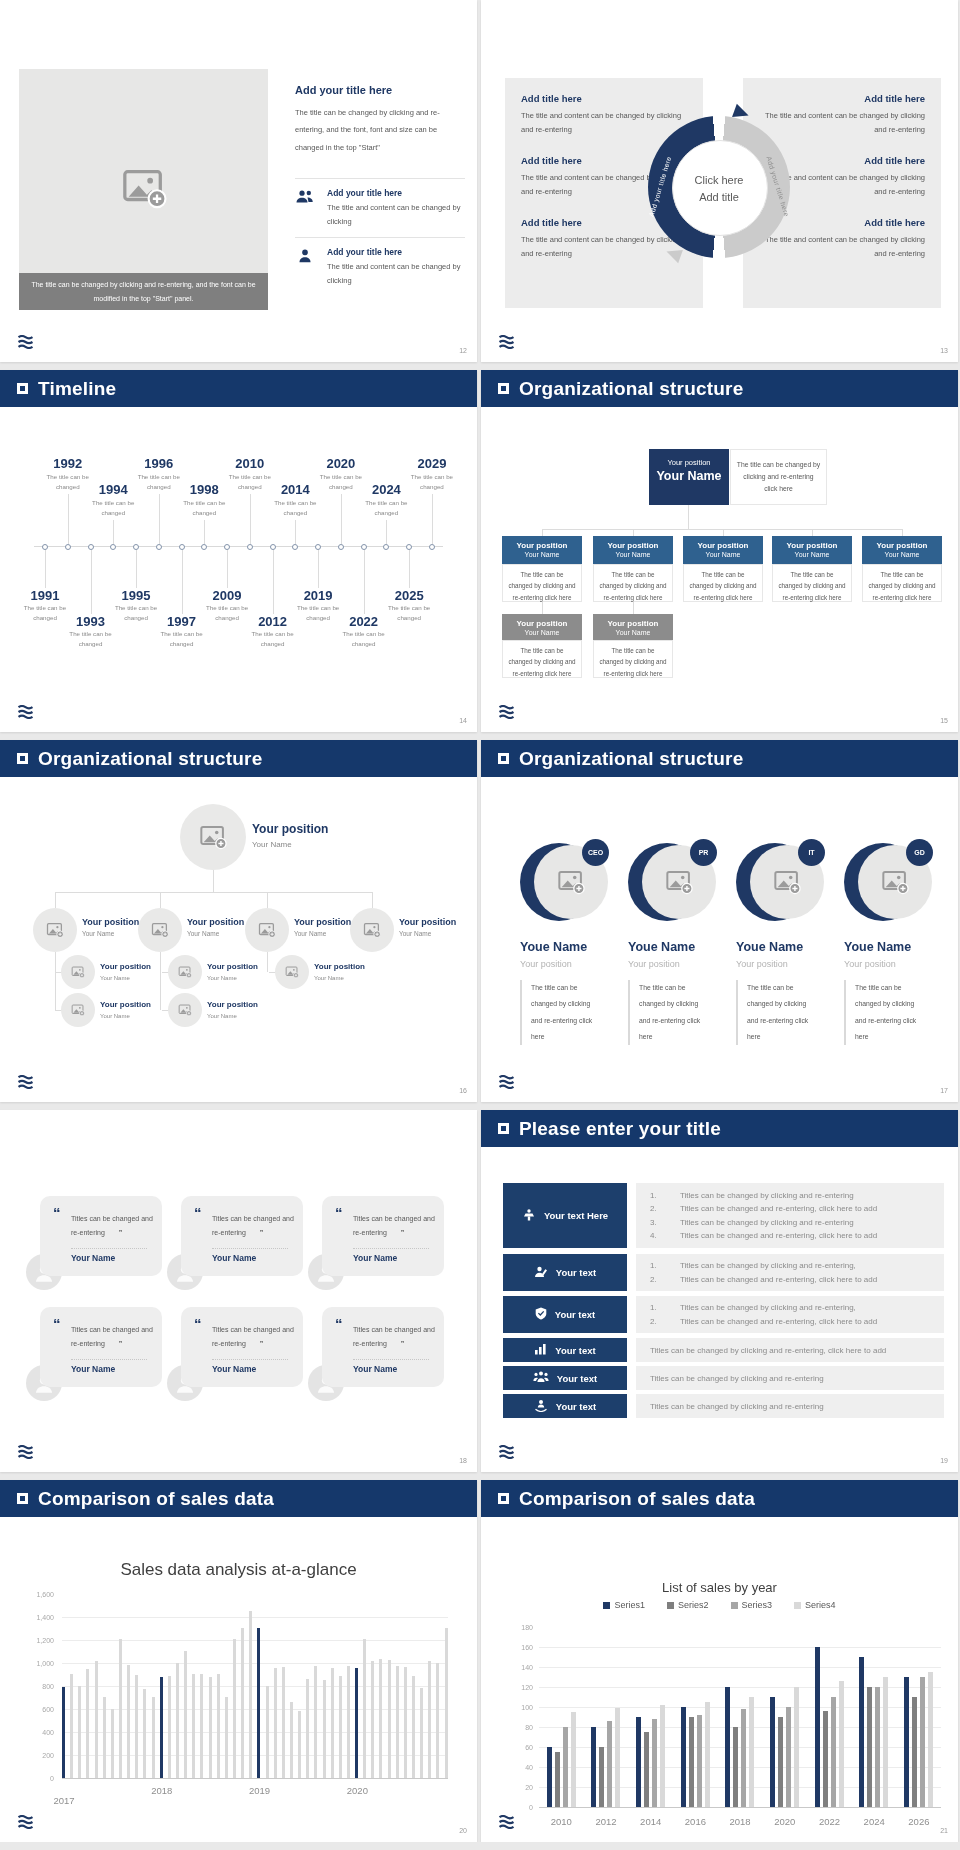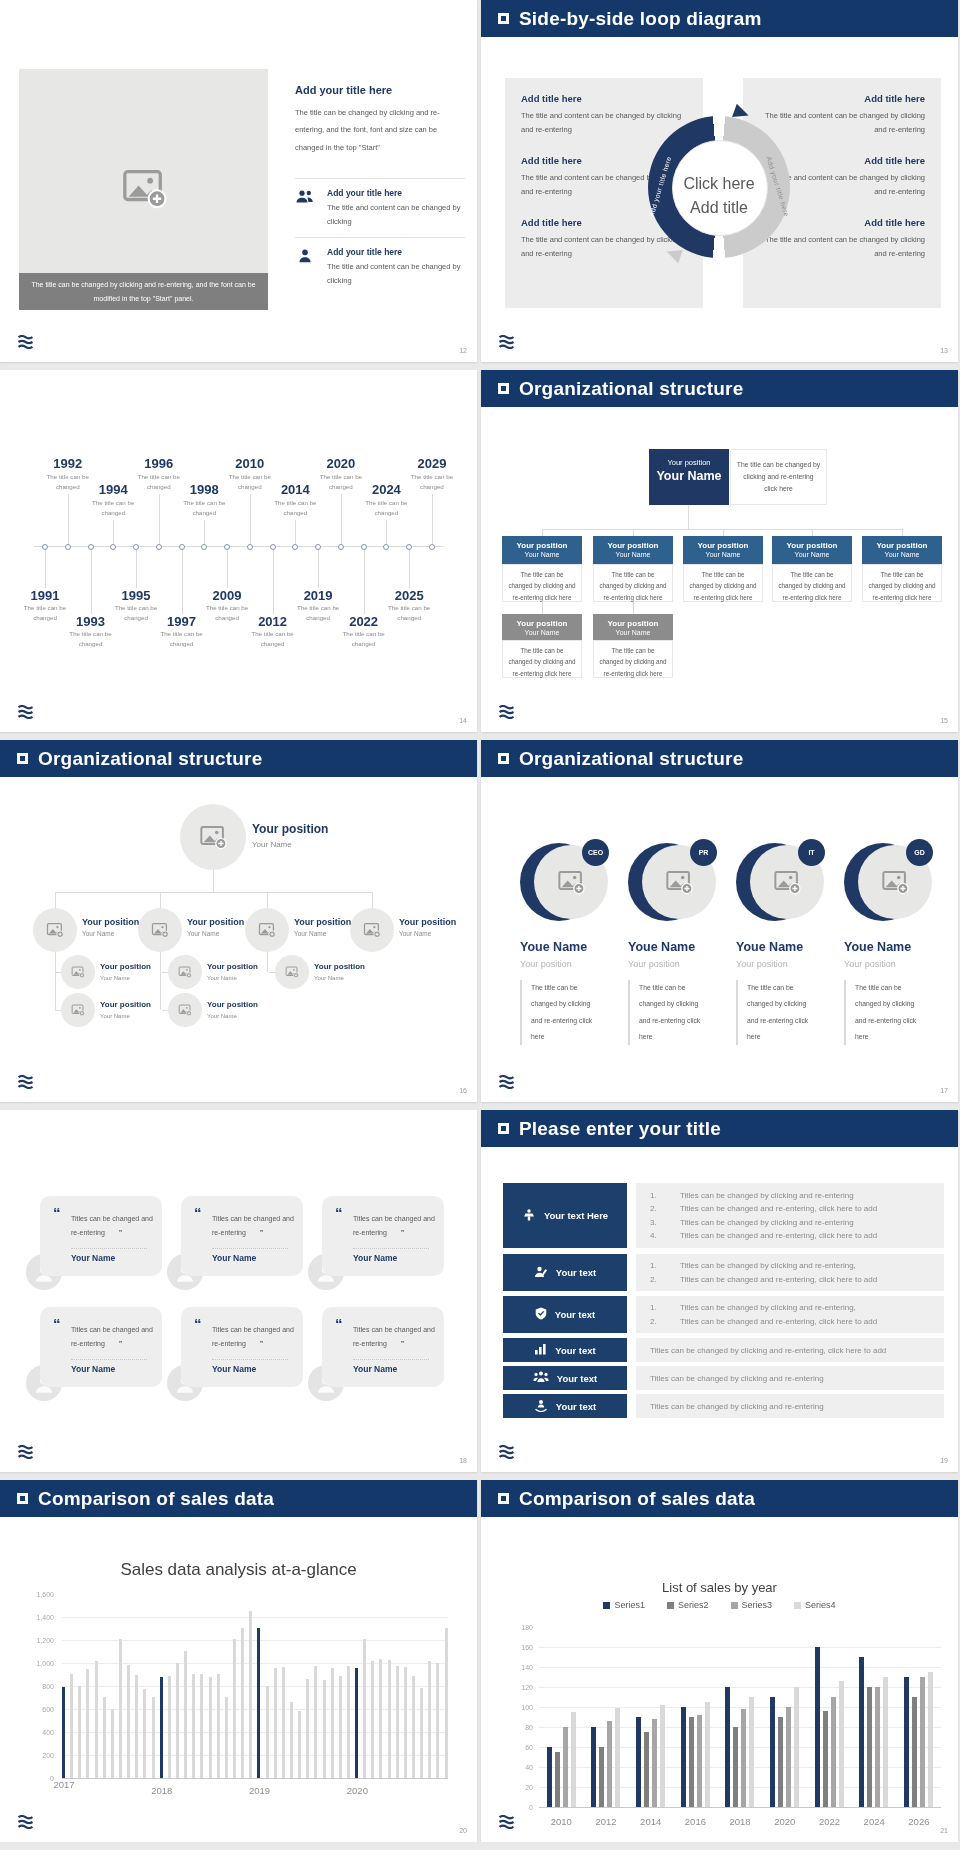--- a/index.html
+++ b/index.html
@@ -27,21 +27,21 @@
 
   
   .lp { position:absolute; top:78px; height:230px; width:198px; background:#ececec; z-index:0; }
   .lp.left { left:24px; } .lp.right { left:262px; text-align:right; }
   .lp .blk { margin:15px 16px 19px; }
   .lp .bt { font-size:9.5px; font-weight:bold; color:#1f3864; margin-bottom:5px; }
   .lp .bb { font-size:7.5px; color:#595959; line-height:1.8; }
   .ring { position:absolute; left:167px; top:116px; width:142px; height:142px; border-radius:50%; z-index:1;
           background:conic-gradient(#fff 0deg 5deg, #cbcbcb 5deg 175deg, #fff 175deg 185deg, #1f3864 185deg 355deg, #fff 355deg 360deg); }
   .ring::after { content:""; position:absolute; left:24px; top:24px; width:94px; height:94px; background:#fff; border:1px solid #e3e3e3; border-radius:50%; }
-  .ring-center { position:absolute; left:167px; top:172px; width:142px; text-align:center; font-size:16px; color:#595959; line-height:1.5; z-index:2; }
+  .ring-center { position:absolute; left:167px; top:172px; width:142px; text-align:center; font-size:11px; color:#595959; line-height:1.5; z-index:2; }
   .arr-n { position:absolute; left:253px; top:106px; width:0; height:0; border-left:15px solid #1f3864; border-top:7px solid transparent; border-bottom:7px solid transparent; transform:rotate(20deg); z-index:2; }
   .arr-s { position:absolute; left:185px; top:247px; width:0; height:0; border-right:15px solid #cbcbcb; border-top:7px solid transparent; border-bottom:7px solid transparent; transform:rotate(20deg); z-index:2; }
   .arc-l, .arc-r { position:absolute; width:76px; text-align:center; font-size:6.8px; letter-spacing:.4px; z-index:2; }
   .arc-l { left:141px; top:183px; color:#fff; transform:rotate(-73deg); }
   .arc-r { left:259px; top:183px; color:#8f8f8f; transform:rotate(73deg); }
 
   
   .tl-line { position:absolute; left:34px; right:34px; top:176px; height:1px; background:#d9d9d9; }
   .tl-dot { position:absolute; width:6px; height:6px; border:1px solid #8494ab; border-radius:50%; background:#fff; top:174px; }
   .tl-year { position:absolute; width:60px; text-align:center; font-size:13px; font-weight:bold; color:#1f3864; }
@@ -141,24 +141,20 @@
           <g stroke="#1f3864" stroke-width="2.2" fill="none">
             <path d="M1.5 2.2q3.5-2.4 7 0t7 0"></path>
             <path d="M1.5 7q3.5-2.4 7 0t7 0"></path>
             <path d="M1.5 11.8q3.5-2.4 7 0t7 0"></path>
           </g>
         </svg></span>
     <span class="pnum">12</span>
   </section>
 
   <section class="slide">
-    <header class="tbar">
-      <span class="tsq"></span>
-      <h2 class="ttxt">Side-by-side loop diagram</h2>
-    </header>
     <div class="lp left" id="loop-left">
         <div class="blk">
           <div class="bt">Add title here</div>
           <div class="bb">The title and content can be changed by clicking and re-entering</div>
         </div>
         <div class="blk">
           <div class="bt">Add title here</div>
           <div class="bb">The title and content can be changed by clicking and re-entering</div>
         </div>
         <div class="blk">
@@ -193,20 +189,24 @@
           <g stroke="#1f3864" stroke-width="2.2" fill="none">
             <path d="M1.5 2.2q3.5-2.4 7 0t7 0"></path>
             <path d="M1.5 7q3.5-2.4 7 0t7 0"></path>
             <path d="M1.5 11.8q3.5-2.4 7 0t7 0"></path>
           </g>
         </svg></span>
     <span class="pnum">13</span>
   </section>
 
   <section class="slide">
+    <header class="tbar">
+      <span class="tsq"></span>
+      <h2 class="ttxt">Timeline</h2>
+    </header>
     <div id="tl">
         <div class="tl-line"></div>
         <div class="tl-dot" style="left: 42px;"></div>
         <div class="tl-stem" style="left: 45px; top: 180px; height: 38px;"></div>
         <div class="tl-year" style="left: 15px; top: 218px;">1991</div>
         <div class="tl-cap" style="left: 21px; top: 233px;">The title can be changed</div>
         <div class="tl-dot" style="left: 64.76px;"></div>
         <div class="tl-stem" style="left: 67.76px; top: 124px; height: 50px;"></div>
         <div class="tl-year" style="left: 37.76px; top: 86px;">1992</div>
         <div class="tl-cap" style="left: 43.76px; top: 102px;">The title can be changed</div>
@@ -829,21 +829,21 @@
     <div id="c1axes">
         <div class="ylab abs" style="left: 18px; top: 111px;">1,600</div>
         <div class="ylab abs" style="left: 18px; top: 134px;">1,400</div>
         <div class="ylab abs" style="left: 18px; top: 157px;">1,200</div>
         <div class="ylab abs" style="left: 18px; top: 180px;">1,000</div>
         <div class="ylab abs" style="left: 18px; top: 203px;">800</div>
         <div class="ylab abs" style="left: 18px; top: 226px;">600</div>
         <div class="ylab abs" style="left: 18px; top: 249px;">400</div>
         <div class="ylab abs" style="left: 18px; top: 272px;">200</div>
         <div class="ylab abs" style="left: 18px; top: 295px;">0</div>
-        <div class="xlab abs" style="left: 42px; top: 299px;">2017</div>
+        <div class="xlab abs" style="left: 42px; top: 315px;">2017</div>
         <div class="xlab abs" style="left: 139.787px; top: 305px;">2018</div>
         <div class="xlab abs" style="left: 237.574px; top: 305px;">2019</div>
         <div class="xlab abs" style="left: 335.362px; top: 305px;">2020</div>
       </div>
     <span class="logo"><svg width="17" height="14" viewBox="0 0 17 14">
           <g stroke="#1f3864" stroke-width="2.2" fill="none">
             <path d="M1.5 2.2q3.5-2.4 7 0t7 0"></path>
             <path d="M1.5 7q3.5-2.4 7 0t7 0"></path>
             <path d="M1.5 11.8q3.5-2.4 7 0t7 0"></path>
           </g>

